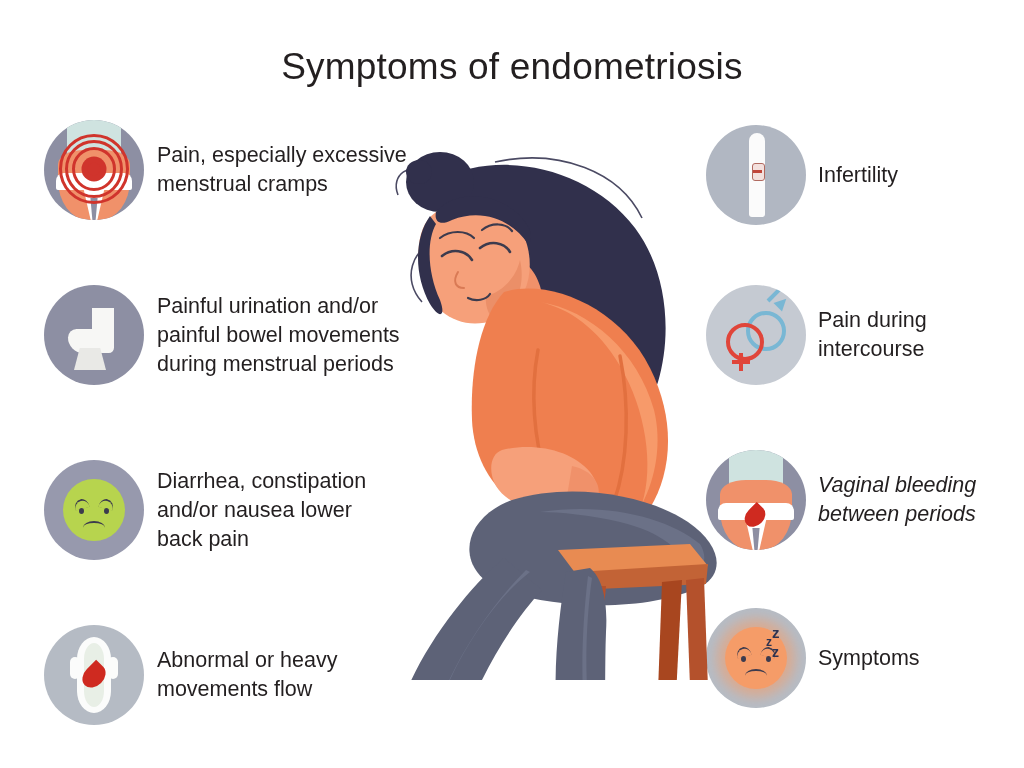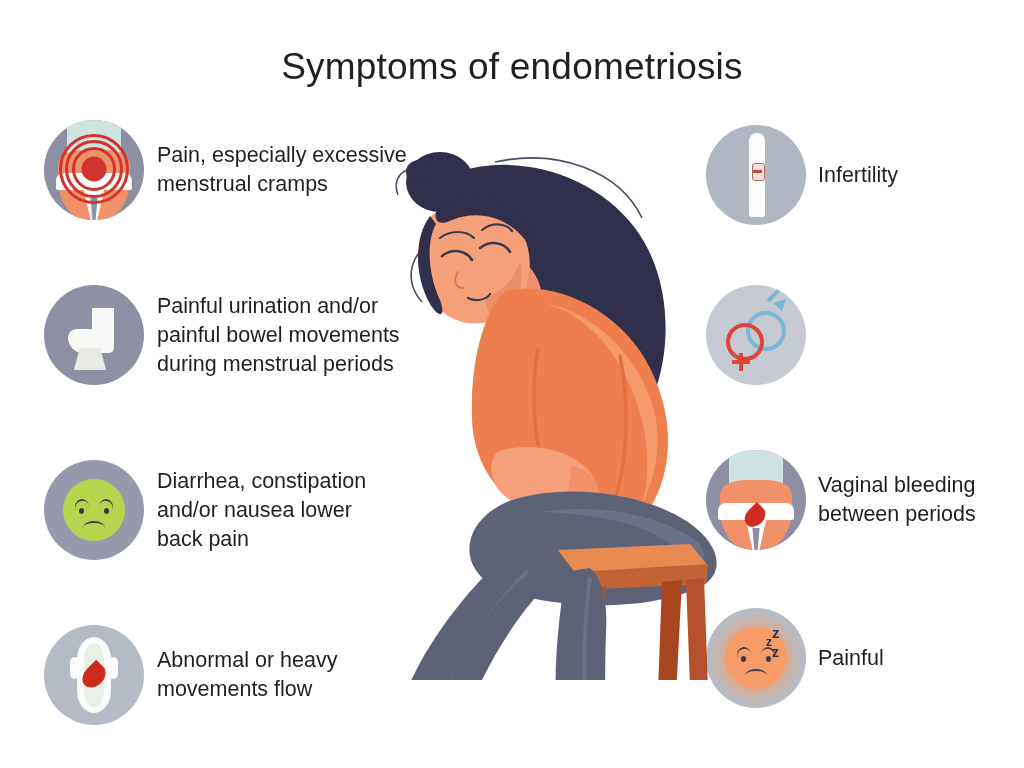--- a/index.html
+++ b/index.html
@@ -372,23 +372,25 @@
     <div class="badge" style="background:#c5cad2;">
       <div class="ico">
         <div class="mars-arrow"></div>
         <div class="mars-head"></div>
         <div class="mars"></div>
         <div class="venus"></div>
         <div class="venus-stem"></div>
         <div class="venus-cross"></div>
       </div>
     </div>
-  </div>
-
-  <div class="sym sym-right" style="top: 450px;">
+    <div class="label">Pain during
+intercourse</div>
+  </div>
+
+  <div class="sym sym-right" style="top: 450px; font-style: italic;">
     <div class="badge" style="background:#8d8fa3;">
       <div class="ico">
         <div class="body-shirt"></div>
         <div class="body-skin"></div>
         <div class="body-pantyline"></div>
         <div class="body-crotch"></div>
         <div class="body-gap"></div>
         <div class="drop body-drop"></div>
       </div>
     </div>
@@ -404,21 +406,21 @@
           <div class="brow r"></div>
           <div class="eye l"></div>
           <div class="eye r"></div>
           <div class="mouth"></div>
         </div>
         <div class="zzz z1">z</div>
         <div class="zzz z2">z</div>
         <div class="zzz z3">z</div>
       </div>
     </div>
-    <div class="label">Painful</div>
+    <div class="label">Symptoms</div>
   </div>
 
   <div class="scene">
     <svg width="450" height="560" viewBox="0 0 450 560" xmlns="http://www.w3.org/2000/svg">
 
       <path d="M140 55 C 120 40, 100 55, 108 75" fill="none" stroke="#4b4a63" stroke-width="1.6"></path>
       <path d="M205 42 C 270 28, 330 52, 352 98" fill="none" stroke="#4b4a63" stroke-width="1.6"></path>
       <path d="M152 118 C 120 128, 112 160, 132 182" fill="none" stroke="#4b4a63" stroke-width="1.6"></path>
 
       <path d="M150 60 C 210 28, 300 48, 345 108

